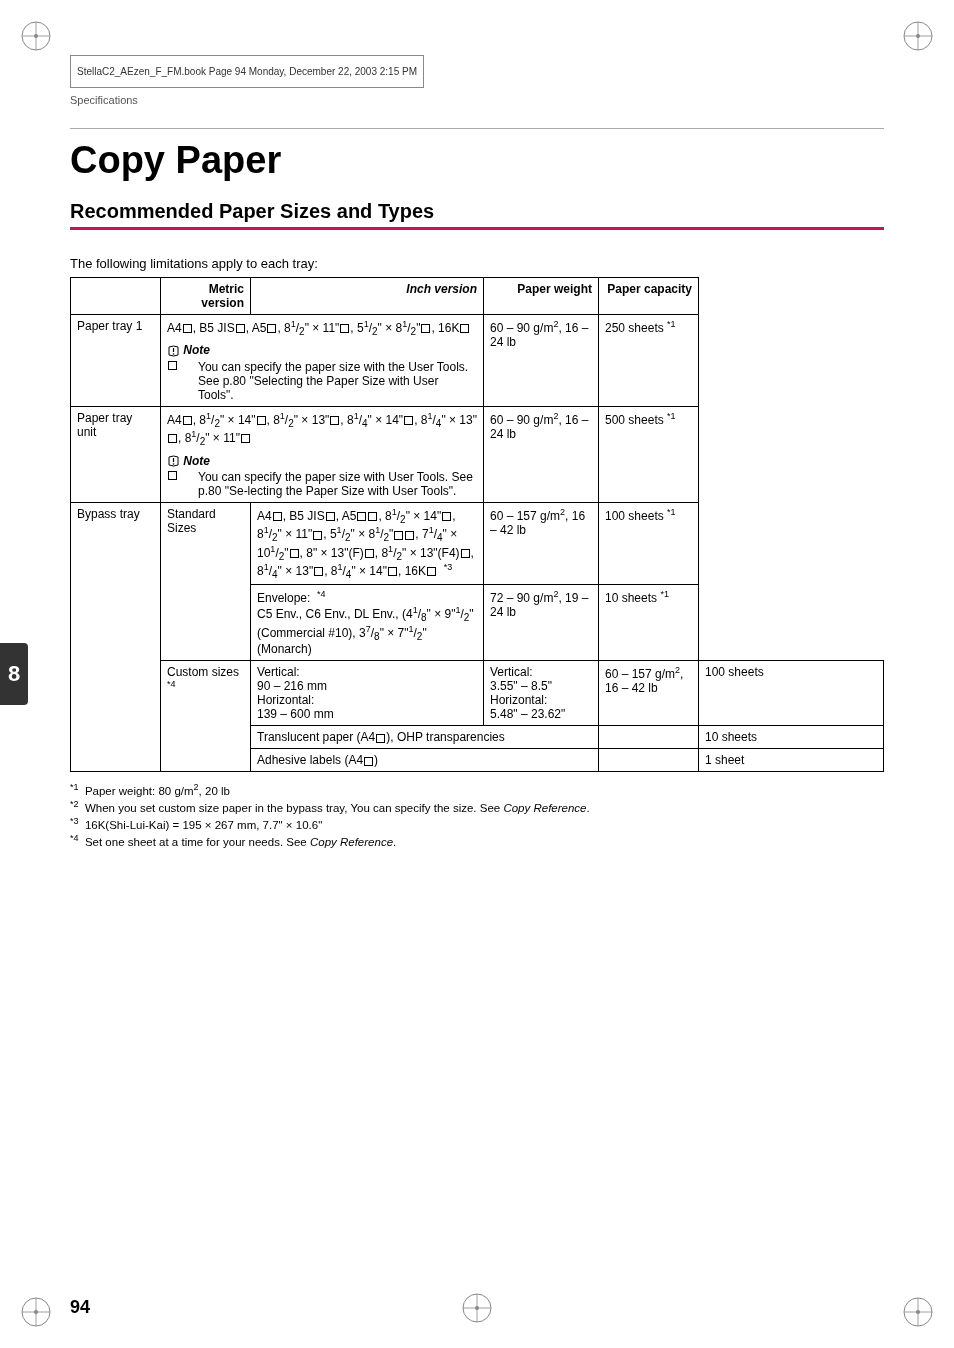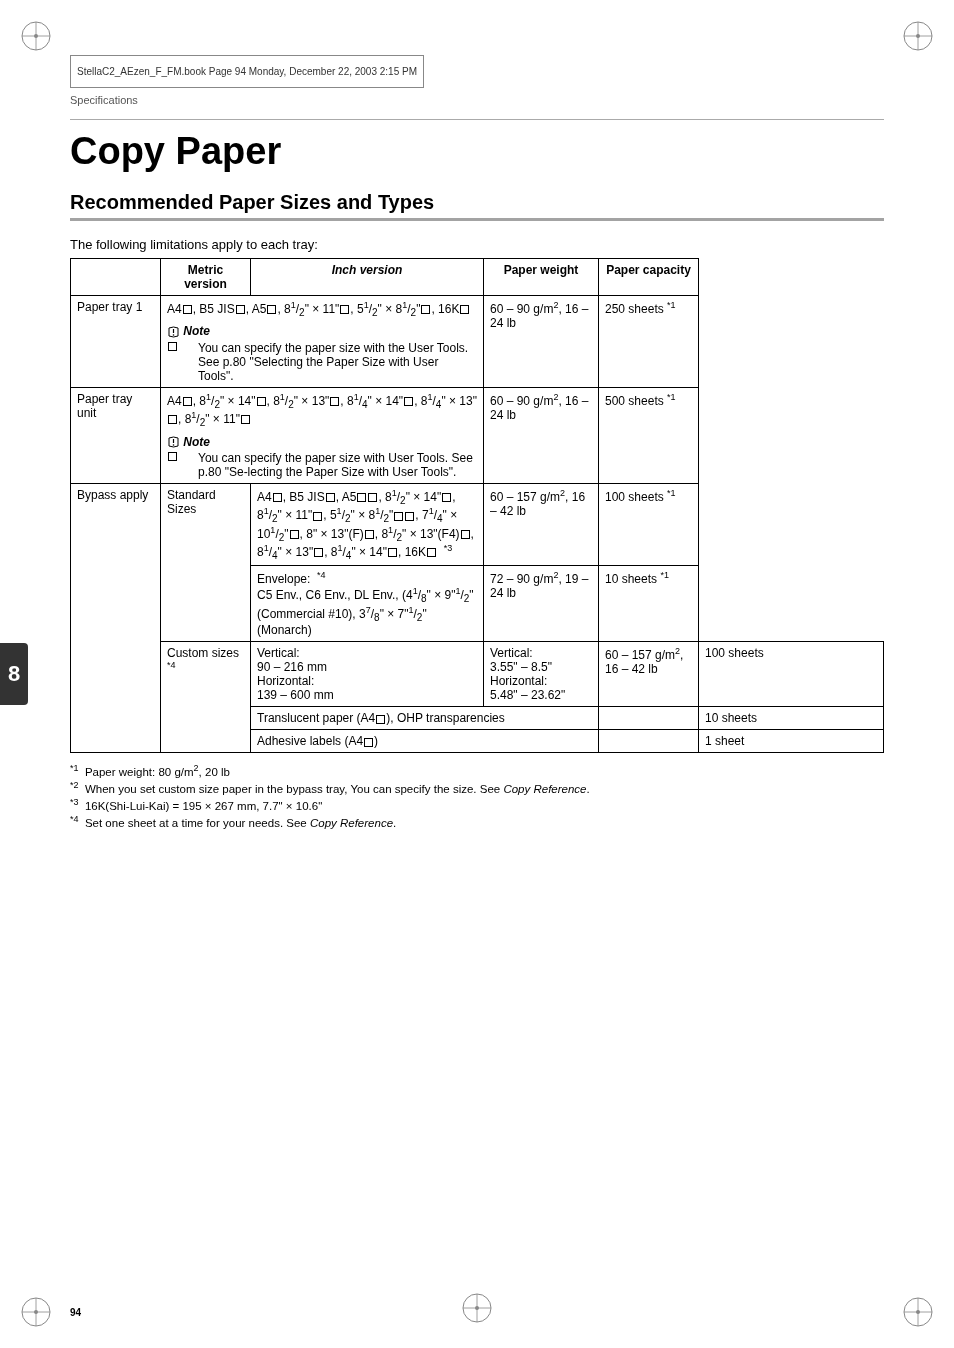--- a/index.html
+++ b/index.html
@@ -46,39 +46,39 @@
       border: 1px solid #888;
       padding: 10px 6px;
       margin-bottom: 6px;
       display: inline-block;
     }
 
     .section-label {
       font-family: Arial, sans-serif;
       font-size: 11px;
       color: #555;
-      margin-bottom: 13px;
+      margin-bottom: 22px;
     }
 
     .page-title {
       font-family: Arial, sans-serif;
       font-size: 38px;
       font-weight: bold;
       margin-top: 10px;
       margin-bottom: 18px;
       letter-spacing: 0px;
     }
 
     .section-heading {
       font-family: Arial, sans-serif;
       font-size: 20px;
       font-weight: bold;
-      border-bottom: 3px solid #a3a3a3;
+      border-bottom: 3px solid #be185d;
       padding-bottom: 4px;
-      margin-bottom: 16px;
+      margin-bottom: 26px;
     }
 
     .intro-text {
       font-family: Arial, sans-serif;
       font-size: 13px;
       margin-bottom: 6px;
     }
 
     
     .paper-table {
@@ -91,21 +91,21 @@
     .paper-table th, .paper-table td {
       border: 1px solid #000;
       padding: 4px 6px;
       vertical-align: top;
     }
 
     .paper-table thead th {
       background: #fff;
       font-weight: bold;
       font-size: 12px;
-      text-align: center;
+      text-align: right;
     }
 
     .note-box {
       margin-top: 6px;
       font-size: 12px;
     }
     .note-title {
       font-weight: bold;
       font-style: italic;
       margin-bottom: 2px;
@@ -124,21 +124,21 @@
       margin-top: 10px;
       font-size: 11.5px;
       font-family: Arial, sans-serif;
     }
     .footnotes p {
       margin-bottom: 2px;
     }
 
     .page-number {
       font-family: Arial, sans-serif;
-      font-size: 10px;
+      font-size: 18px;
       font-weight: bold;
       position: absolute;
       bottom: 30px;
       left: 70px;
     }
 
     
     .chapter-tab {
       position: absolute;
       left: 0;
@@ -286,21 +286,21 @@
                 <span class="checkbox-icon small-sq"></span>
                 <span>You can specify the paper size with User Tools. See p.80 "Se-lecting the Paper Size with User Tools".</span>
               </div>
             </div>
           </td>
           <td>60 – 90 g/m<sup>2</sup>, 16 – 24 lb</td>
           <td>500 sheets <sup>*1</sup></td>
         </tr>
 
         <tr>
-          <td rowspan="5">Bypass apply</td>
+          <td rowspan="5">Bypass tray</td>
           <td rowspan="2">Standard Sizes</td>
           <td>
             A4<span class="small-sq"></span>, B5 JIS<span class="small-sq"></span>, A5<span class="small-sq"></span><span class="small-sq"></span>, 8<sup>1</sup>/<sub>2</sub>" ×
             14"<span class="small-sq"></span>, 8<sup>1</sup>/<sub>2</sub>" × 11"<span class="small-sq"></span>, 5<sup>1</sup>/<sub>2</sub>" ×
             8<sup>1</sup>/<sub>2</sub>"<span class="small-sq"></span><span class="small-sq"></span>, 7<sup>1</sup>/<sub>4</sub>" × 10<sup>1</sup>/<sub>2</sub>"<span class="small-sq"></span>, 8" ×
             13"(F)<span class="small-sq"></span>, 8<sup>1</sup>/<sub>2</sub>" × 13"(F4)<span class="small-sq"></span>, 8<sup>1</sup>/<sub>4</sub>" ×
             13"<span class="small-sq"></span>, 8<sup>1</sup>/<sub>4</sub>" × 14"<span class="small-sq"></span>, 16K<span class="small-sq"></span> &nbsp;<sup>*3</sup>
           </td>
           <td>60 – 157 g/m<sup>2</sup>, 16 – 42 lb</td>
           <td>100 sheets <sup>*1</sup></td>

